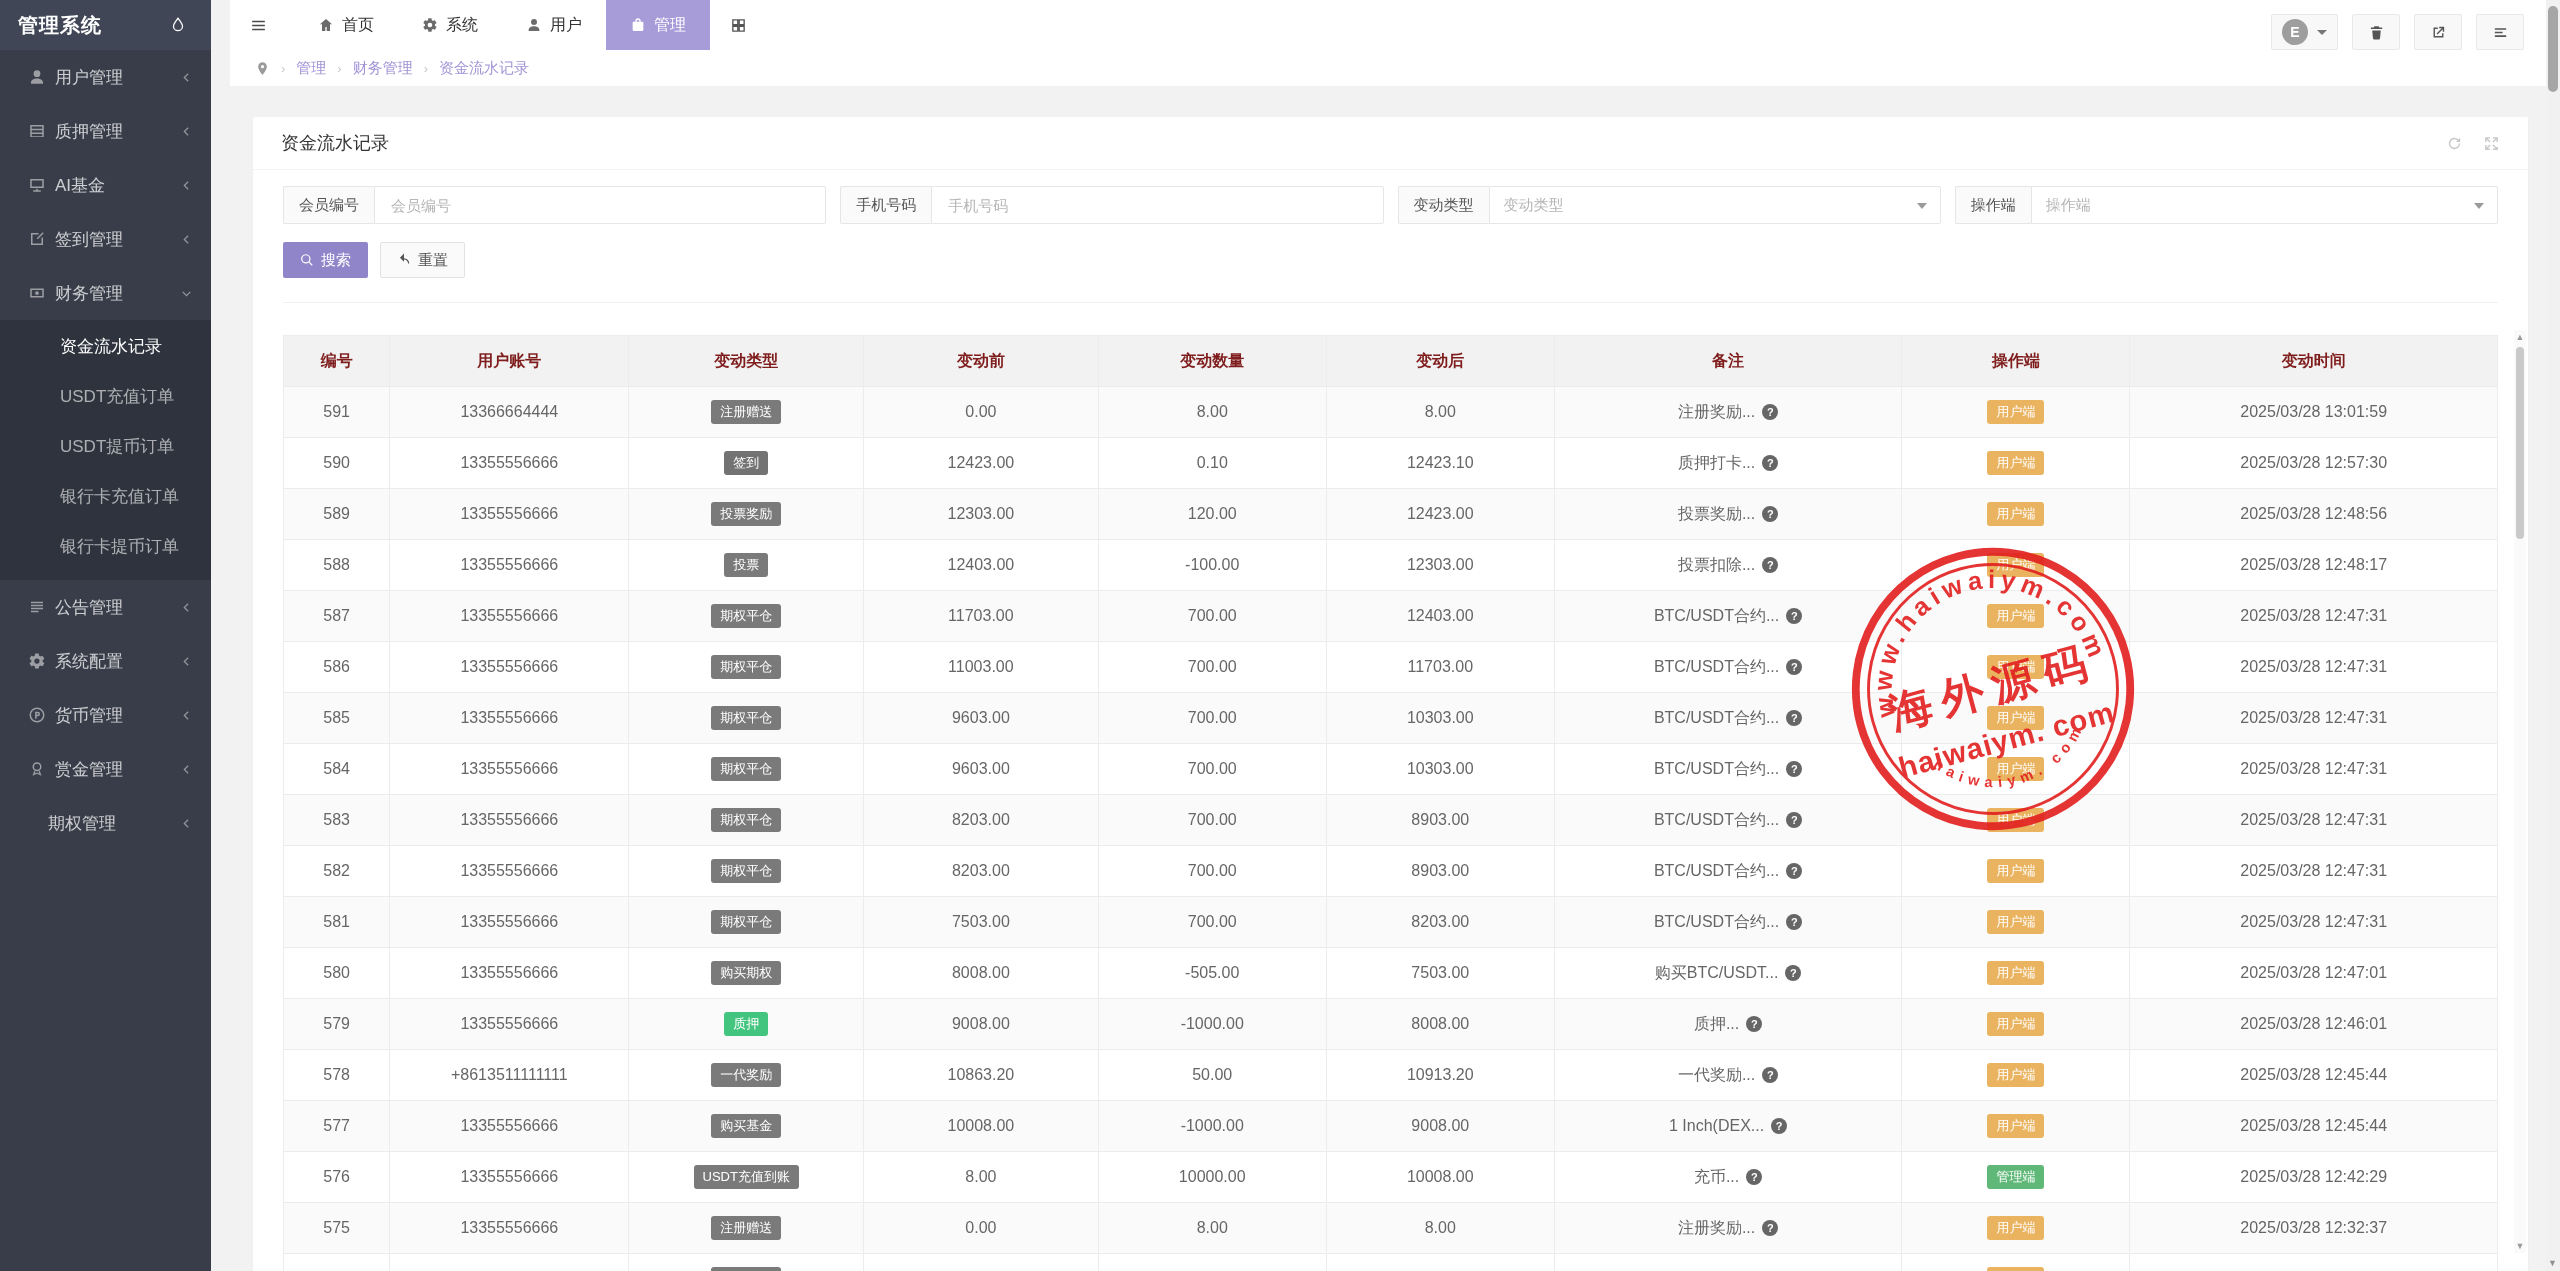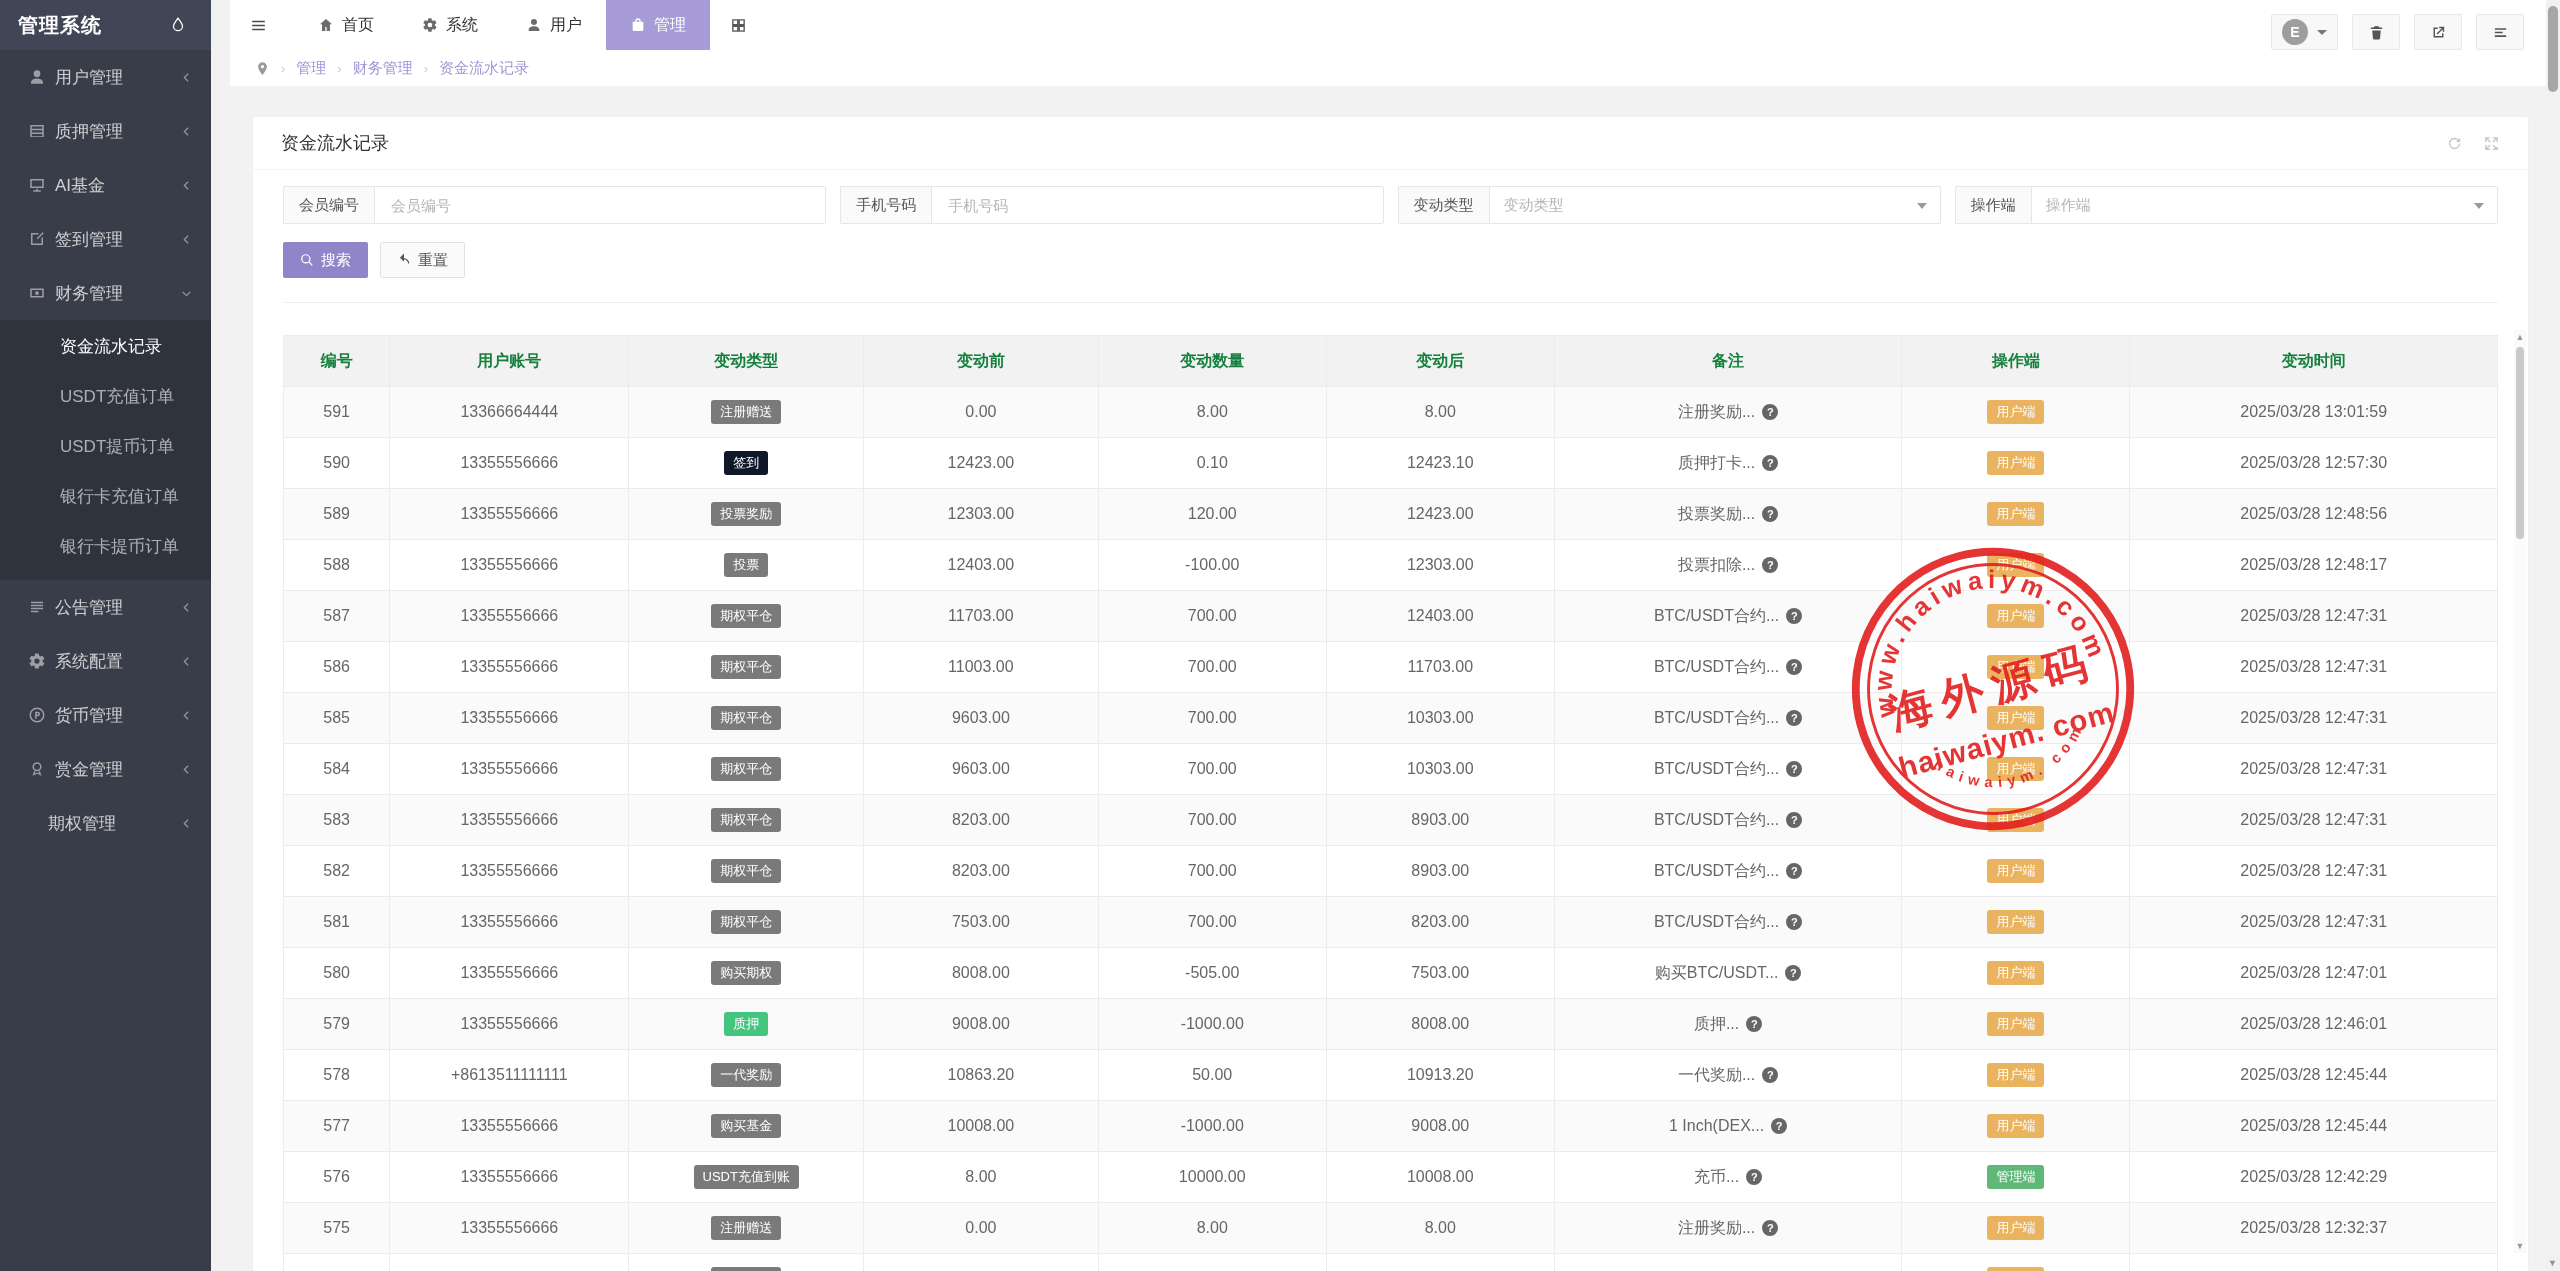--- a/index.html
+++ b/index.html
@@ -63,21 +63,21 @@
   .actions{margin-top:18px;display:flex;gap:12px;align-items:flex-end;}
   .btn{height:36px;display:inline-flex;align-items:center;gap:7px;padding:0 16px;border-radius:2px;font-size:15px;cursor:pointer;border:1px solid transparent;box-sizing:border-box;}
   .btn-primary{background:var(--accent-btn);color:#fff;}
   .btn-default{background:#fafafa;border-color:#e2e2e2;color:#555;}
   .btn .ic{width:14px;height:14px;}
   .divider{border:none;border-top:1px solid #f0f0f0;margin:24px 0 0;}
   
   .table-wrap{margin-top:32px;}
   table{width:100%;border-collapse:collapse;table-layout:fixed;}
   th,td{border:1px solid #ececec;text-align:center;font-size:16px;overflow:hidden;white-space:nowrap;}
-  th{background:#f2f2f2;color:#15803d;font-weight:bold;height:48px;}
+  th{background:#f2f2f2;color:#7f1d1d;font-weight:bold;height:48px;}
   td{height:48px;color:#666;}
   tr.stripe td{background:#fafafa;}
   .badge{display:inline-block;padding:4px 9px;border-radius:3px;color:#fff;font-size:13px;line-height:1.25;}
   .remark-q{display:inline-flex;align-items:center;gap:7px;}
   .q{width:16px;height:16px;border-radius:50%;background:#666;color:#fff;font-size:11px;display:inline-flex;align-items:center;justify-content:center;font-weight:bold;flex:none;cursor:pointer;}
   
   .tscroll{position:absolute;right:2px;top:213px;height:923px;width:12px;background:#fafafa;display:flex;flex-direction:column;align-items:center;}
   .tscroll .arr{color:#9a9a9a;font-size:9px;line-height:14px;height:14px;}
   .tscroll .thumb{width:8px;height:192px;background:#c9c9c9;border-radius:4px;margin-top:3px;cursor:pointer;}
   .tscroll .arr.down{margin-top:auto;}
@@ -432,21 +432,21 @@
                 <td><span class="remark-q">
                     <span>注册奖励...</span>
                     <span class="q">?</span>
                   </span></td>
                 <td><span class="badge" style="background:#eab360">用户端</span></td>
                 <td>2025/03/28 13:01:59</td>
               </tr>
               <tr class="">
                 <td>590</td>
                 <td>13355556666</td>
-                <td><span class="badge" style="background:#0f172a">签到</span></td>
+                <td><span class="badge" style="background:#737373">签到</span></td>
                 <td>12423.00</td>
                 <td>0.10</td>
                 <td>12423.10</td>
                 <td><span class="remark-q">
                     <span>质押打卡...</span>
                     <span class="q">?</span>
                   </span></td>
                 <td><span class="badge" style="background:#eab360">用户端</span></td>
                 <td>2025/03/28 12:57:30</td>
               </tr>

